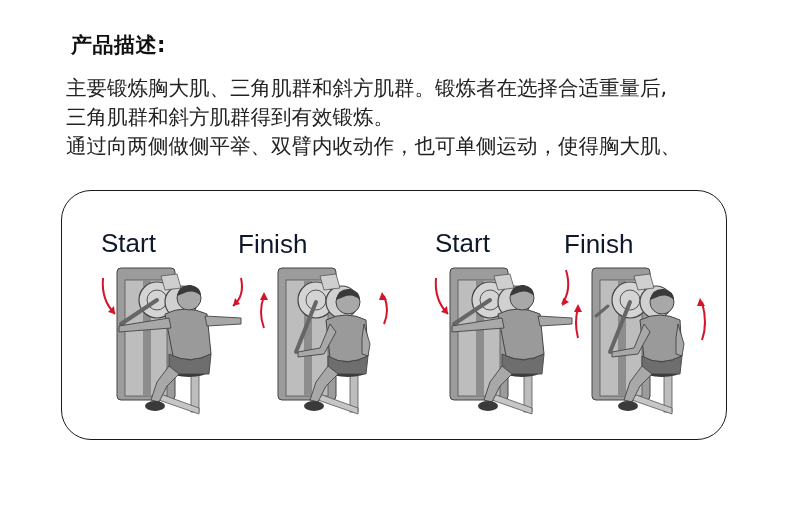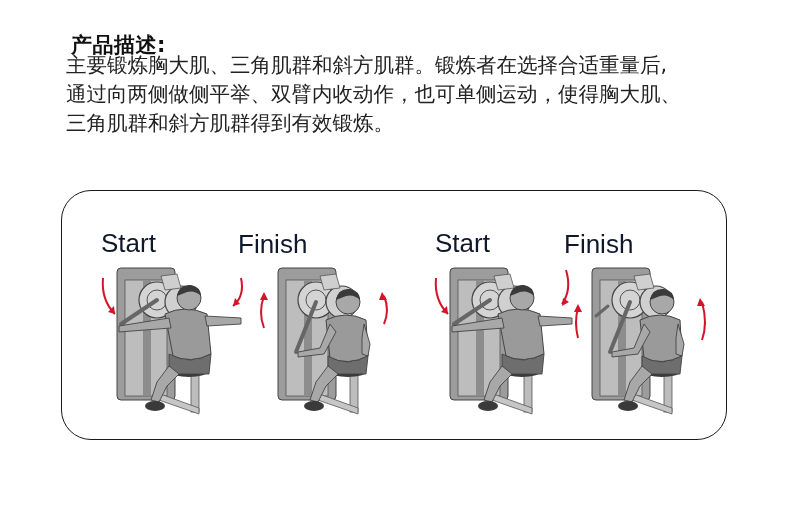--- a/index.html
+++ b/index.html
@@ -21,21 +21,21 @@
       top: 30px;
       font-size: 21px;
       font-weight: bold;
       line-height: 30px;
       color: #111;
       letter-spacing: 0.5px;
     }
     .desc {
       position: absolute;
       left: 66px;
-      top: 51px;
+      top: 74px;
       width: 690px;
       font-size: 20.5px;
       line-height: 29px;
       color: #222;
     }
     .desc .line {
       display: block;
       white-space: nowrap;
     }
     .panel {
@@ -62,22 +62,22 @@
       display: block;
     }
   </style>
 </head>
 <body>
 
 <div class="title">产品描述:</div>
 
 <div class="desc">
   <span class="line">主要锻炼胸大肌、三角肌群和斜方肌群。锻炼者在选择合适重量后,</span>
+  <span class="line">三角肌群和斜方肌群得到有效锻炼。</span>
   <span class="line">通过向两侧做侧平举、双臂内收动作，也可单侧运动，使得胸大肌、</span>
-  <span class="line">三角肌群和斜方肌群得到有效锻炼。</span>
 </div>
 
 <div class="panel"></div>
 
 <div class="label" style="left:101px; top:228px;">Start</div>
 <div class="label" style="left:238px; top:229px;">Finish</div>
 <div class="label" style="left:435px; top:228px;">Start</div>
 <div class="label" style="left:564px; top:229px;">Finish</div>
 
 <div class="figure" style="left:95px; top:262px;">

